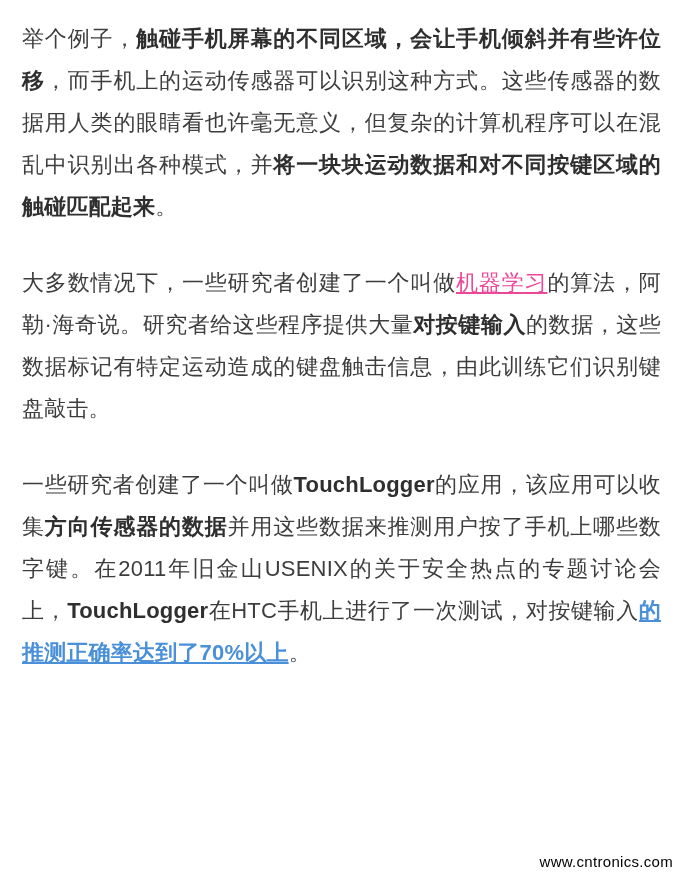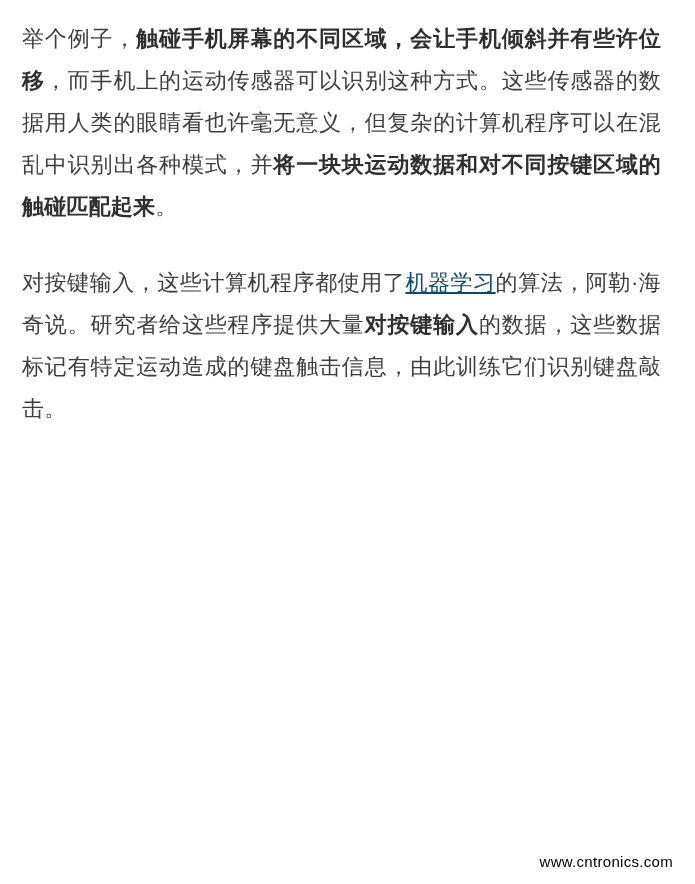--- a/index.html
+++ b/index.html
@@ -27,21 +27,21 @@
     text-align: justify;
     letter-spacing: 0.2px;
     font-weight: 400;
   }
   .para:last-child { margin-bottom: 0; }
   .b {
     font-weight: bold;
     color: #2f2f2f;
   }
   .lnk {
-    color: #0c4a6e;
+    color: #ec4899;
     font-weight: 400;
     font-family: Liberation Serif, serif;
   }
   .lnk-b {
     color: #4a90d9;
     font-weight: bold;
   }
   .watermark {
     position: absolute;
     right: 22px;
@@ -54,18 +54,21 @@
 </style>
 </head>
 <body>
 
 <div class="article">
   <p class="para">
     <span>举个例子，</span><span class="b">触碰手机屏幕的不同区域，会让手机倾斜并有些许位移</span><span>，而手机上的运动传感器可以识别这种方式。这些传感器的数据用人类的眼睛看也许毫无意义，但复杂的计算机程序可以在混乱中识别出各种模式，并</span><span class="b">将一块块运动数据和对不同按键区域的触碰匹配起来</span><span>。</span>
   </p>
 
   <p class="para">
-    <span>对按键输入，这些计算机程序都使用了</span><a class="lnk" href="#">机器学习</a><span>的算法，阿勒·海奇说。研究者给这些程序提供大量</span><span class="b">对按键输入</span><span>的数据，这些数据标记有特定运动造成的键盘触击信息，由此训练它们识别键盘敲击。</span>
+    <span>大多数情况下，一些研究者创建了一个叫做</span><a class="lnk" href="#">机器学习</a><span>的算法，阿勒·海奇说。研究者给这些程序提供大量</span><span class="b">对按键输入</span><span>的数据，这些数据标记有特定运动造成的键盘触击信息，由此训练它们识别键盘敲击。</span>
   </p>
 
+  <p class="para">
+    <span>一些研究者创建了一个叫做</span><span class="b">TouchLogger</span><span>的应用，该应用可以收集</span><span class="b">方向传感器的数据</span><span>并用这些数据来推测用户按了手机上哪些数字键。在2011年旧金山USENIX的关于安全热点的专题讨论会上，</span><span class="b">TouchLogger</span><span>在HTC手机上进行了一次测试，对按键输入</span><a class="lnk-b" href="#">的推测正确率达到了70%以上</a><span>。</span>
+  </p>
 </div>
 
 <div class="watermark">www.cntronics.com</div>
 
 </body></html>

